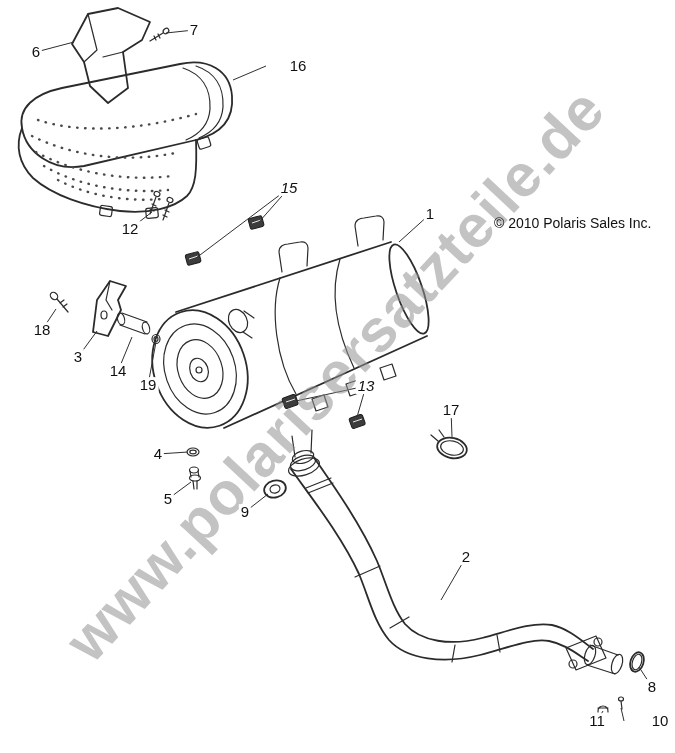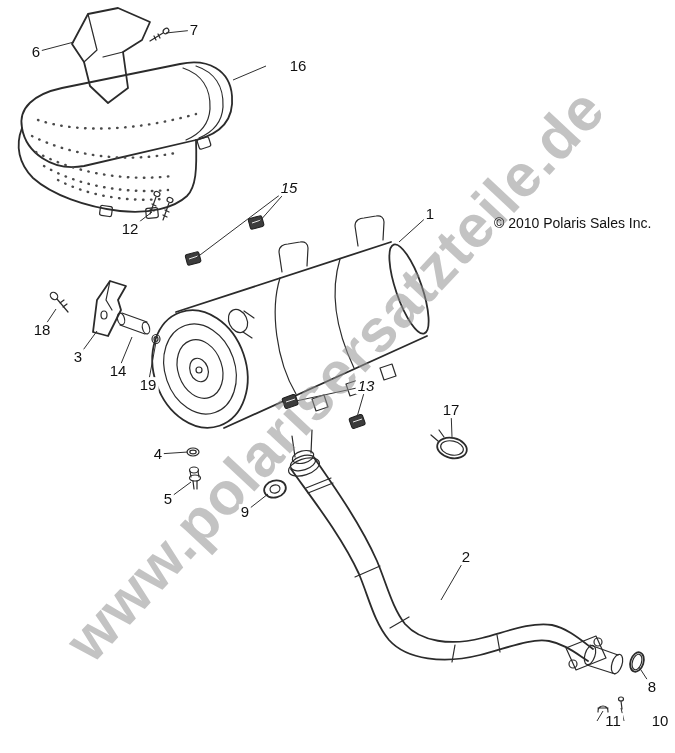--- a/index.html
+++ b/index.html
@@ -226,17 +226,17 @@
       <div class="callout" style="left: 78px; top: 357px;">3</div>
       <div class="callout" style="left: 118px; top: 371px;">14</div>
       <div class="callout" style="left: 148px; top: 385px;">19</div>
       <div class="callout" style="left: 366px; top: 386px; font-style: italic;">13</div>
       <div class="callout" style="left: 451px; top: 410px;">17</div>
       <div class="callout" style="left: 158px; top: 454px;">4</div>
       <div class="callout" style="left: 168px; top: 499px;">5</div>
       <div class="callout" style="left: 245px; top: 512px;">9</div>
       <div class="callout" style="left: 466px; top: 557px;">2</div>
       <div class="callout" style="left: 652px; top: 687px;">8</div>
-      <div class="callout" style="left: 613px; top: 721px;">11</div>
+      <div class="callout" style="left: 597px; top: 721px;">11</div>
       <div class="callout" style="left: 624px; top: 721px; margin-left: 36px;">10</div>
     </div>
 
 </div>
 
 </body></html>

